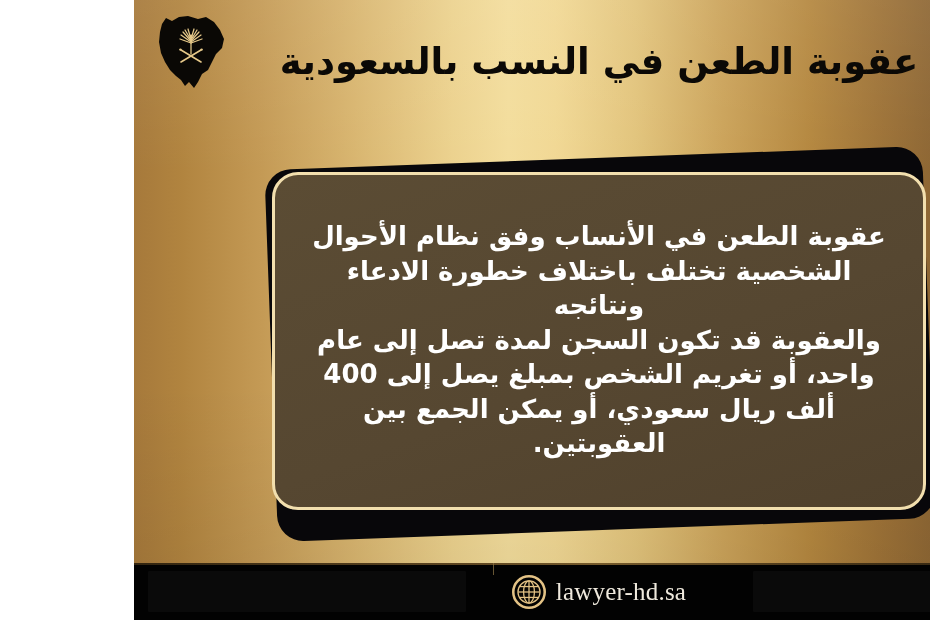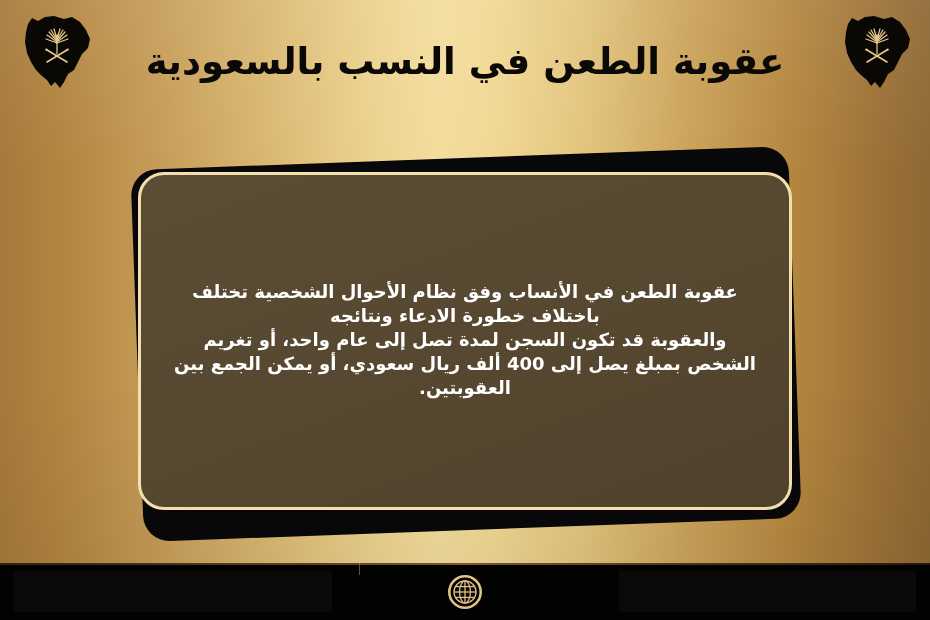--- a/index.html
+++ b/index.html
@@ -6,21 +6,21 @@
   * { margin:0; padding:0; box-sizing:border-box; }
 
   html, body {
     width:930px; height:620px;
     overflow:hidden;
     font-family:"DejaVu Sans", sans-serif;
   }
 
   #poster {
     position:relative;
-    width:930px; height:620px;
+    width:796px; height:620px;
     background:
       linear-gradient(90deg,
         #a6793b 0%,
         #b1843f 6%,
         #c49a55 16%,
         #d9b670 28%,
         #ecd28e 40%,
         #f3dd9c 47%,
         #f1d894 53%,
         #e2c47c 63%,
@@ -98,21 +98,21 @@
     flex-direction:column;
     align-items:center;
     justify-content:center;
     padding:14px 30px 16px;
   }
 
   #card-body {
     direction:rtl;
     text-align:center;
     color:#ffffff;
-    font-size:18px;
+    font-size:26px;
     font-weight:bold;
     line-height:1.33;
     width:100%;
   }
   #card-body p { margin:0; }
 
   
   #footer {
     position:absolute;
     left:0; bottom:0; width:930px; height:57px;
@@ -255,16 +255,17 @@
         <circle cx="20" cy="20" r="14.5" fill="#070603"></circle>
         <g stroke="#e3c285" stroke-width="1.5" fill="none">
           <circle cx="20" cy="20" r="13"></circle>
           <line x1="20" y1="7" x2="20" y2="33"></line>
           <line x1="7" y1="20" x2="33" y2="20"></line>
           <line x1="8.6" y1="13.6" x2="31.4" y2="13.6"></line>
           <line x1="8.6" y1="26.4" x2="31.4" y2="26.4"></line>
           <ellipse cx="20" cy="20" rx="6.4" ry="13"></ellipse>
         </g>
       </svg>
+      <span id="brand-name">lawyer-hd.sa</span>
     </div>
   </div>
 
 </div>
 
 </body></html>

